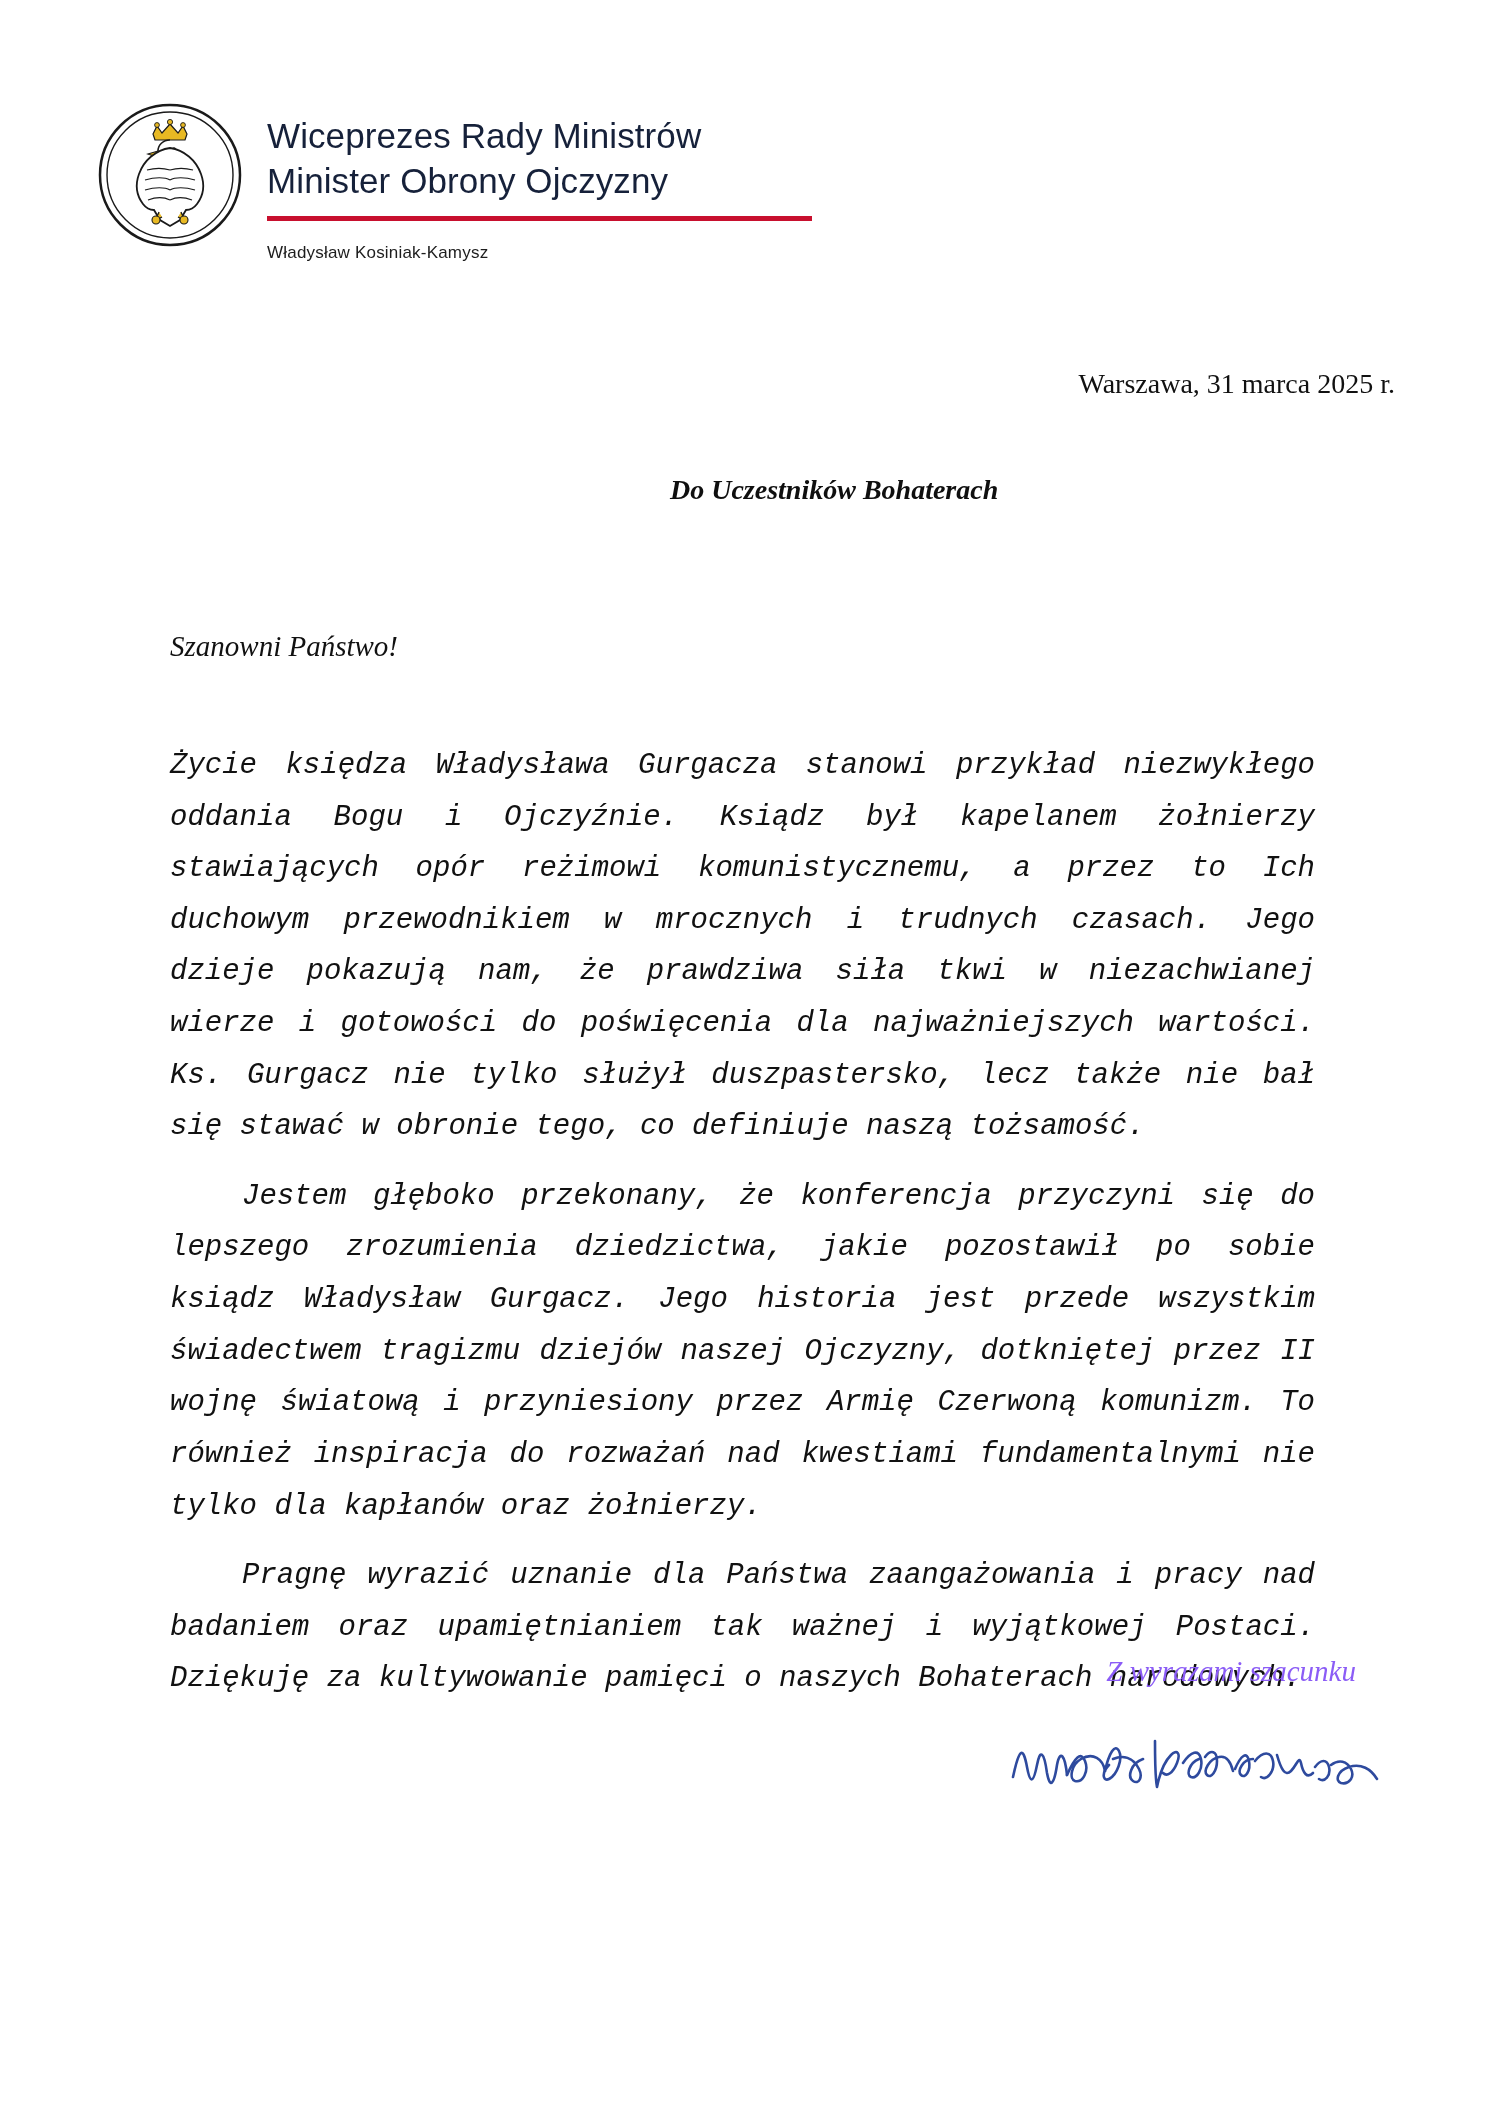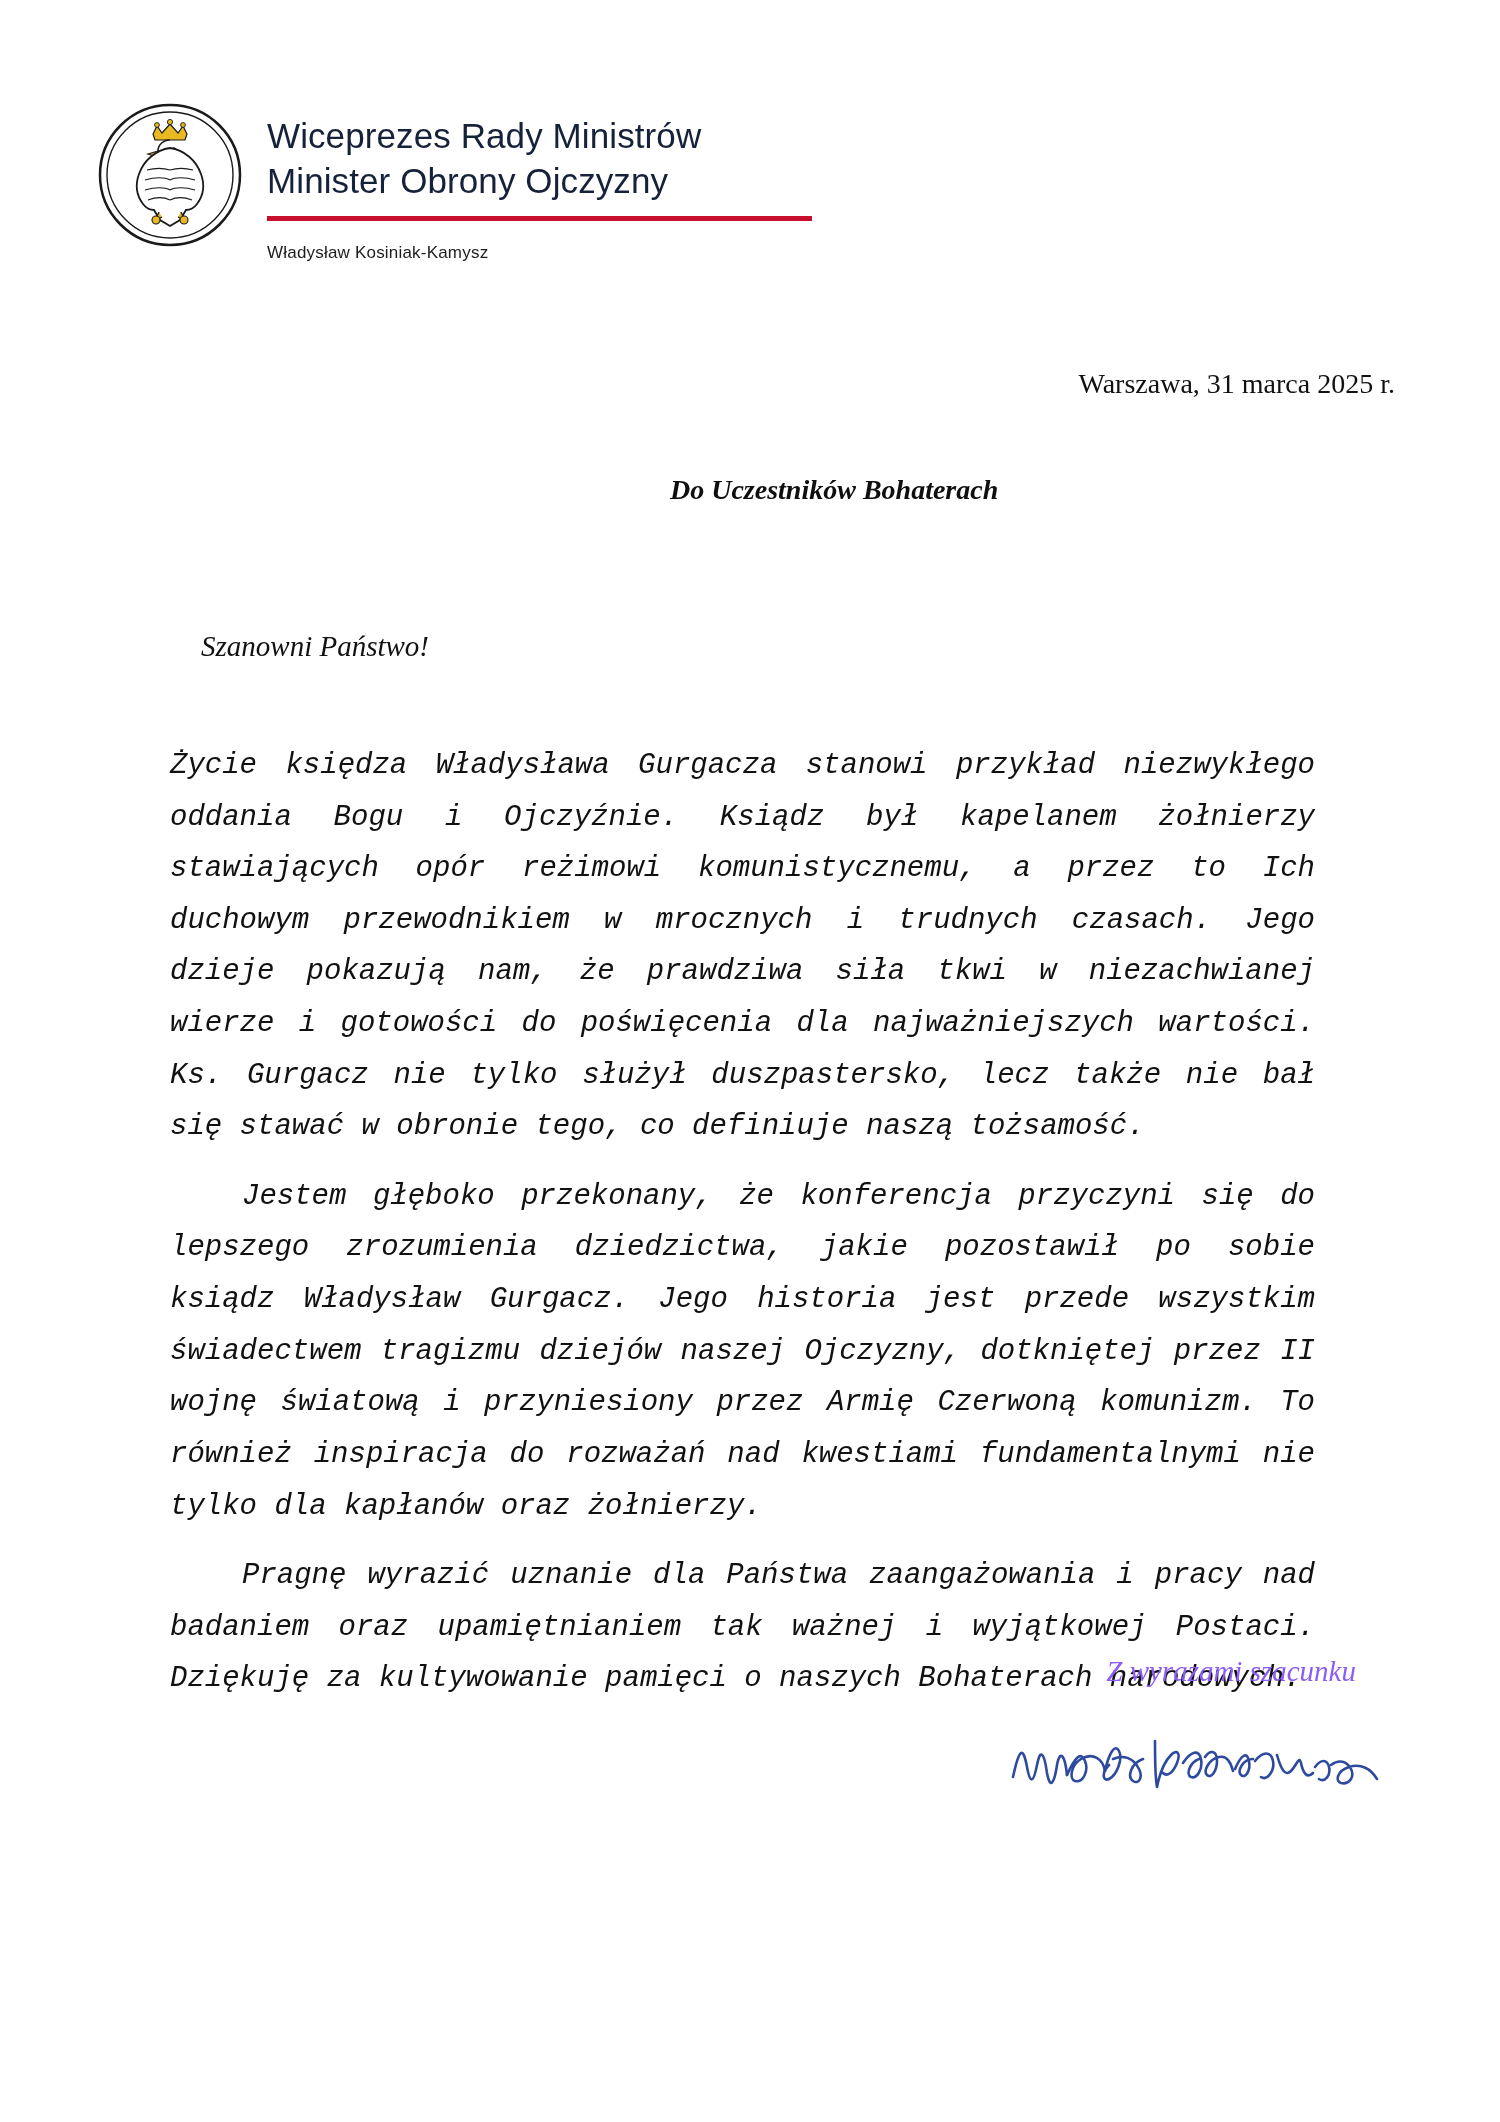--- a/index.html
+++ b/index.html
@@ -93,21 +93,20 @@
   }
 
   
   .salutation {
     position: absolute;
     left: 170px;
     top: 630px;
     font-style: italic;
     font-size: 29px;
     color: #111;
-    margin-left: 31px;
   }
 
   
   .body-text {
     position: absolute;
     left: 170px;
     top: 740px;
     width: 1145px;
     font-style: italic;
     font-size: 29px;

